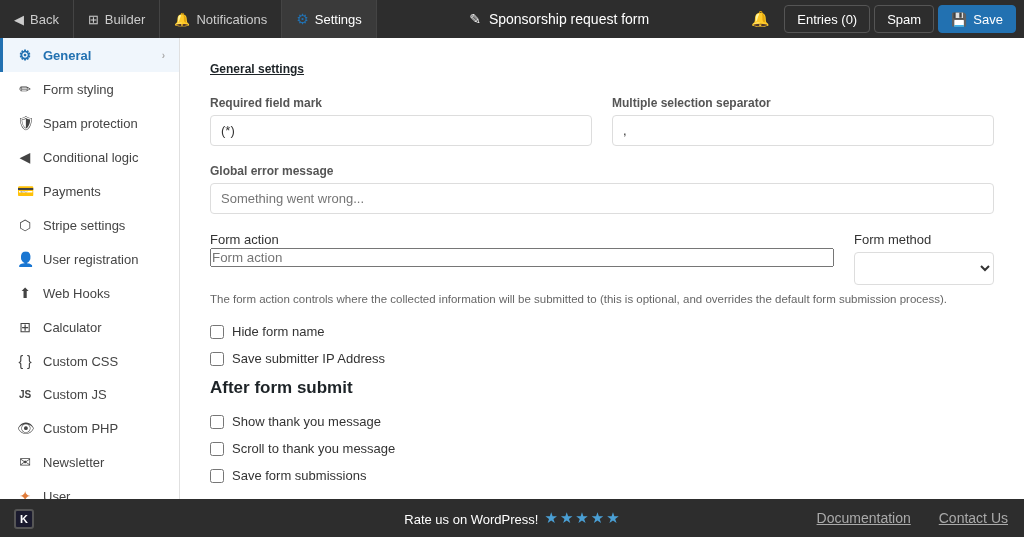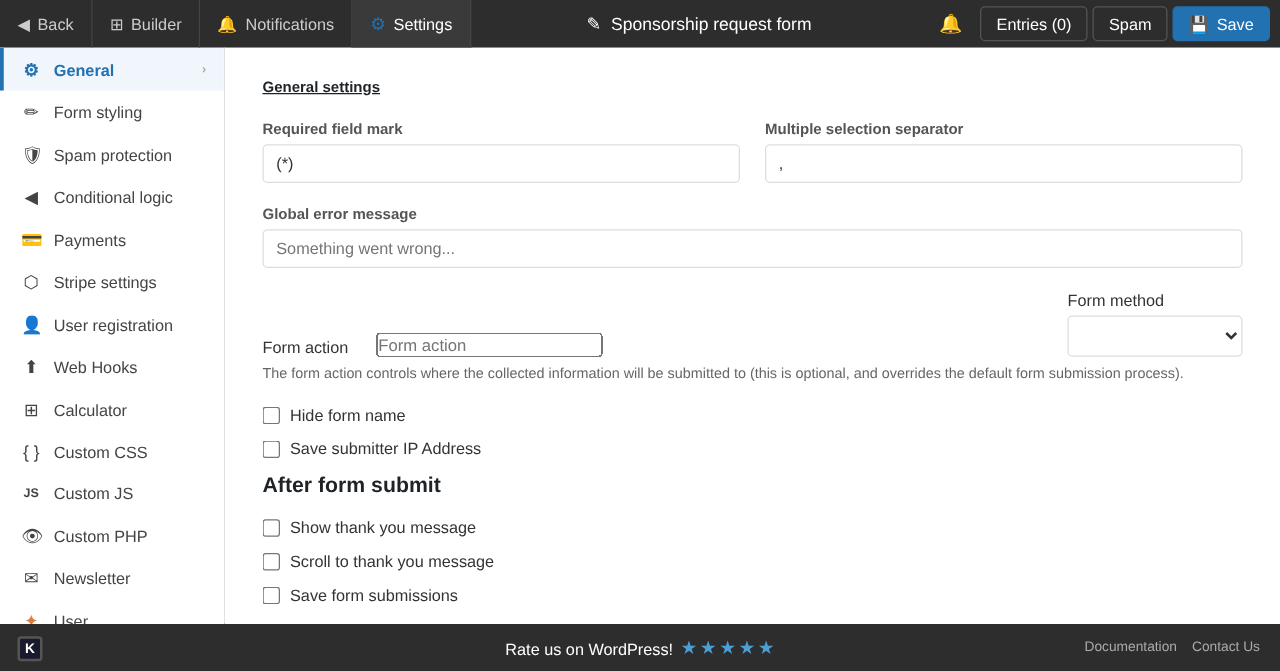--- a/index.html
+++ b/index.html
@@ -34,37 +34,37 @@
     
     .content { flex: 1; overflow-y: auto; background: #fff; padding: 24px 30px; }
     .section-title { font-size: 12px; font-weight: 600; color: #1d2327; margin-bottom: 20px; text-decoration: underline; }
 
     .form-row { display: flex; gap: 20px; margin-bottom: 18px; }
     .form-group { display: flex; flex-direction: column; gap: 5px; flex: 1; }
     .form-group label { font-size: 12px; color: #555; font-weight: 700; }
     .form-group input, .form-group select { border: 1px solid #ddd; border-radius: 4px; padding: 7px 10px; font-size: 13px; color: #333; background: #fff; width: 100%; }
 
     .form-action-row { display: flex; gap: 20px; margin-bottom: 6px; }
-    .form-action-left { flex: 1; display: flex; flex-direction: row; gap: 22px; align-items: flex-end; }
+    .form-action-left { flex: 1; display: flex; flex-direction: column; gap: 1px; }
     .form-action-right { width: 140px; display: flex; flex-direction: column; gap: 5px; }
     .form-action-right select { border: 1px solid #ddd; border-radius: 4px; padding: 7px 10px; font-size: 13px; color: #333; background: #fff; width: 100%; appearance: auto; }
 
     .hint-text { font-size: 11.5px; color: #666; line-height: 1.5; margin-bottom: 16px; }
 
     .checkbox-row { display: flex; align-items: center; gap: 8px; margin-bottom: 12px; font-size: 13px; color: #333; }
     .checkbox-row input[type="checkbox"] { width: 14px; height: 14px; cursor: pointer; }
 
     .section-divider { font-size: 17px; font-weight: 600; color: #1d2327; margin: 10px 0 16px; }
 
     
     .bottombar { background: #2d2d2d; color: #fff; height: 38px; display: flex; align-items: center; justify-content: center; font-size: 13px; flex-shrink: 0; position: relative; }
     .bottombar-text { display: flex; align-items: flex-end; gap: 6px; }
     .stars { display: flex; gap: 2px; }
     .star { color: #4a9fd4; font-size: 15px; }
-    .bottombar-links { position: absolute; right: 16px; display: flex; gap: 12px; font-size: 11px; color: #aaa; }
+    .bottombar-links { position: absolute; right: 16px; display: flex; gap: 28px; font-size: 14px; color: #aaa; text-decoration: underline; }
     .bottombar-links a { color: #aaa; text-decoration: none; cursor: pointer; }
 
     
     .keap-logo { position: absolute; left: 14px; bottom: 8px; width: 20px; height: 20px; background: #1a1a2e; border: 2px solid #555; border-radius: 3px; display: flex; align-items: center; justify-content: center; font-size: 11px; font-weight: bold; color: #fff; }
 
     .settings-icon { color: #2271b1; font-size: 14px; }
   </style>
 </head>
 <body>
 

